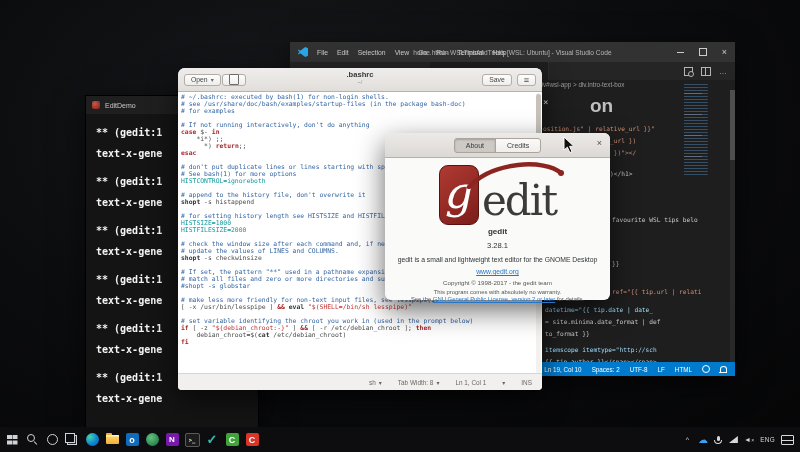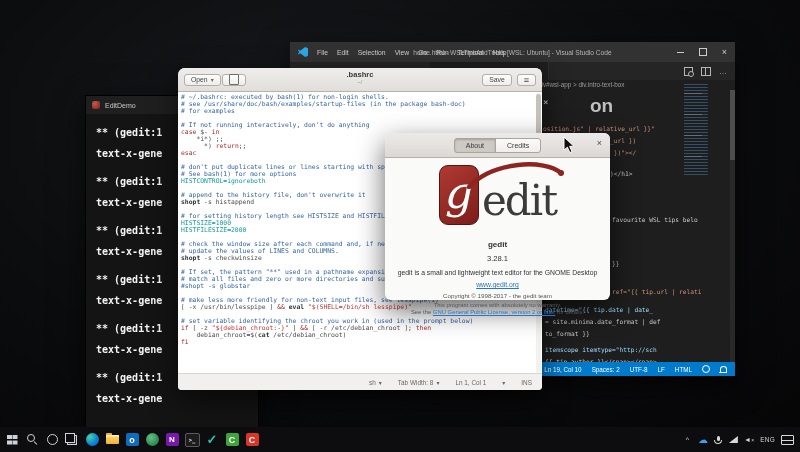--- a/index.html
+++ b/index.html
@@ -66,41 +66,41 @@
   .g-btn{background:linear-gradient(#fdfdfc,#efedeb);border:1px solid #b3ada7;border-radius:3px;font-size:6.8px;color:#454545;padding:2px 6px;display:flex;align-items:center;gap:3px;height:12px;box-sizing:border-box;}
   .g-caret{font-size:6px;color:#666;}
   .g-newdoc{width:8px;height:9px;border:1px solid #6f6b66;border-radius:1px;background:linear-gradient(#fff,#eee);}
   .g-titlewrap{position:absolute;left:0;right:0;top:2px;text-align:center;pointer-events:none;}
   .g-title{font-size:7.6px;font-weight:bold;color:#3a3a3a;line-height:9px;}
   .g-subtitle{font-size:5.6px;color:#9a968f;line-height:6px;}
   .g-right{margin-left:auto;display:flex;gap:5px;align-items:center;}
   .g-burger{font-size:9px;line-height:8px;color:#454545;}
   .g-code{position:absolute;top:24px;bottom:16px;left:0;right:0;overflow:hidden;padding:2px 0 8px 3px;font:6.4px/7px "DejaVu Sans Mono",monospace;white-space:pre;}
   .gl{height:7px;}
-  .g-c{color:#3465a4;} .g-k{color:#a52a2a;font-weight:normal;} .g-b{color:#2e3436;font-weight:bold;}
+  .g-c{color:#3465a4;} .g-k{color:#a52a2a;font-weight:bold;} .g-b{color:#2e3436;font-weight:bold;}
   .g-v{color:#0e9a9e;} .g-s{color:#c03434;} .g-p{color:#4a4a4a;}
   .g-scrolltrack{position:absolute;top:25px;bottom:17px;right:1px;width:5px;background:#f3f1ef;border-radius:3px;}
   .g-scrollthumb{position:absolute;top:26px;right:1px;width:5px;height:58px;background:#c6c1bb;border-radius:3px;}
   .g-status{position:absolute;left:0;right:0;bottom:0;height:16px;background:#f2f0ee;border-top:1px solid #d9d5d1;border-radius:0 0 4px 4px;display:flex;align-items:center;justify-content:flex-end;gap:16px;padding:0 10px;font-size:6.4px;color:#6b6763;}
   .g-status .grp{display:flex;align-items:center;gap:3px;}
 
   
   .about{left:385px;top:133px;width:225px;height:167px;background:#fafaf9;border-radius:6px;z-index:40;}
   .a-header{position:relative;height:24px;background:linear-gradient(#eceae8,#dcd8d4);border-bottom:1px solid #b5b0aa;border-radius:6px 6px 0 0;display:flex;align-items:center;justify-content:center;}
   .a-tab{font-size:7px;color:#3a3a3a;padding:3px 11px;border:1px solid #aaa49d;background:linear-gradient(#fbfaf9,#f0eeec);}
   .a-tab.first{border-radius:3px 0 0 3px;}
   .a-tab.second{border-radius:0 3px 3px 0;margin-left:-1px;}
   .a-tab.active{background:#cdc9c4;box-shadow:inset 0 1px 2px rgba(0,0,0,.2);}
   .a-close{position:absolute;right:8px;top:6px;color:#55524e;font-size:9px;line-height:9px;}
   .a-body{display:flex;flex-direction:column;align-items:center;}
   .a-logo{position:relative;display:flex;align-items:flex-end;margin-top:5px;height:62px;}
   .logo-g{width:40px;height:60px;background:linear-gradient(140deg,#b03a33,#7c1d19);border:1px solid #58120f;border-radius:9px;color:#fff;font:italic 44px/54px "DejaVu Serif",serif;text-align:center;box-sizing:border-box;}
   .logo-edit{font:42px/48px "DejaVu Serif",serif;color:#3d3b39;letter-spacing:-2px;margin-left:3px;}
   .logo-swash{position:absolute;left:26px;top:-4px;}
-  .a-name{font-size:8px;font-weight:bold;color:#2e3436;margin-top:15px;}
+  .a-name{font-size:8px;font-weight:bold;color:#2e3436;margin-top:2px;}
   .a-version{font-size:7.6px;color:#2e3436;margin-top:5px;}
   .a-desc{font-size:6.8px;color:#2e3436;margin-top:6px;white-space:nowrap;}
   .a-link{font-size:6.8px;color:#2a76c6;text-decoration:underline;margin-top:5px;}
   .a-copy{font-size:6.2px;color:#555;margin-top:4px;}
   .a-warn{font-size:5.9px;color:#555;margin-top:3px;}
   .a-lic{font-size:5.9px;color:#555;margin-top:1px;}
   .a-lic .lnk{color:#2a76c6;text-decoration:underline;}
 
   
   .cursor{position:absolute;left:563px;top:136px;z-index:60;}

